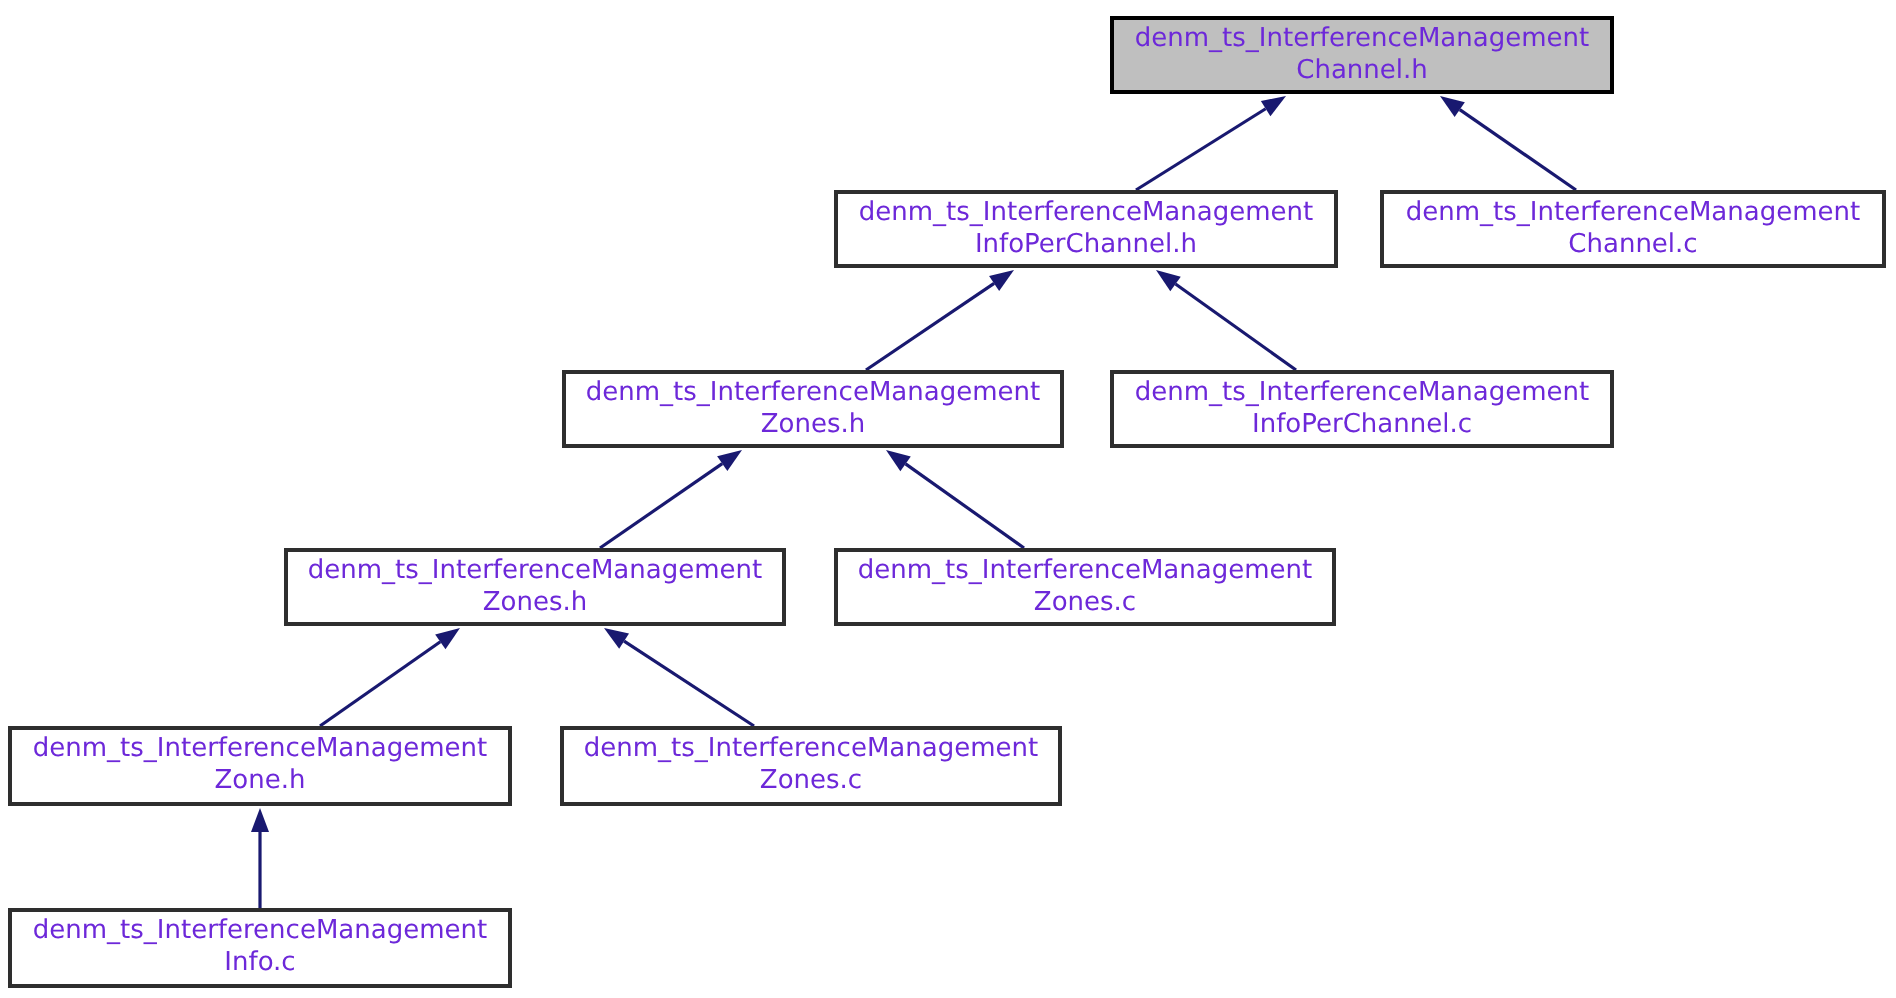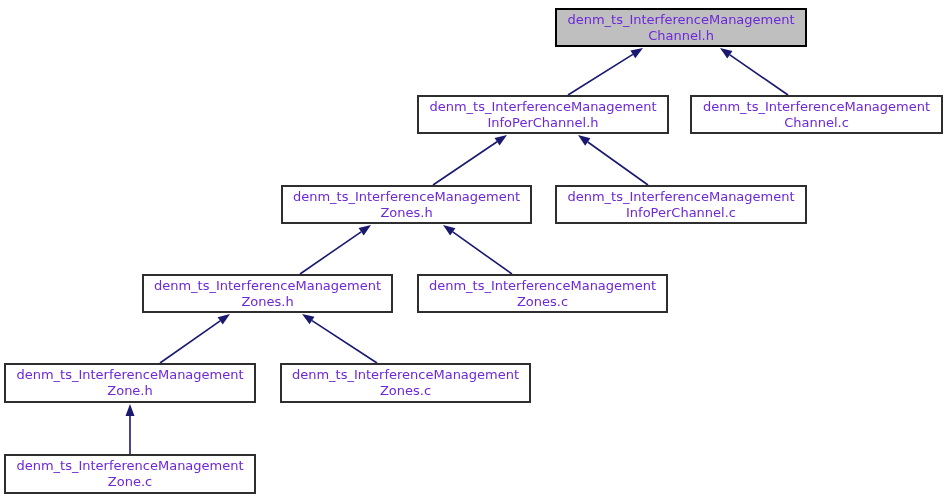--- a/index.html
+++ b/index.html
@@ -99,16 +99,16 @@
       <div class="node" style="left: 4px; top: 363px; width: 252px; height: 40px;">
         <div>denm_ts_InterferenceManagement</div>
         <div>Zone.h</div>
       </div>
       <div class="node" style="left: 280px; top: 363px; width: 251px; height: 40px;">
         <div>denm_ts_InterferenceManagement</div>
         <div>Zones.c</div>
       </div>
       <div class="node" style="left: 4px; top: 454px; width: 252px; height: 40px;">
         <div>denm_ts_InterferenceManagement</div>
-        <div>Zone.c</div>
+        <div>Info.c</div>
       </div>
     </div>
 </div>
 
 </body></html>

